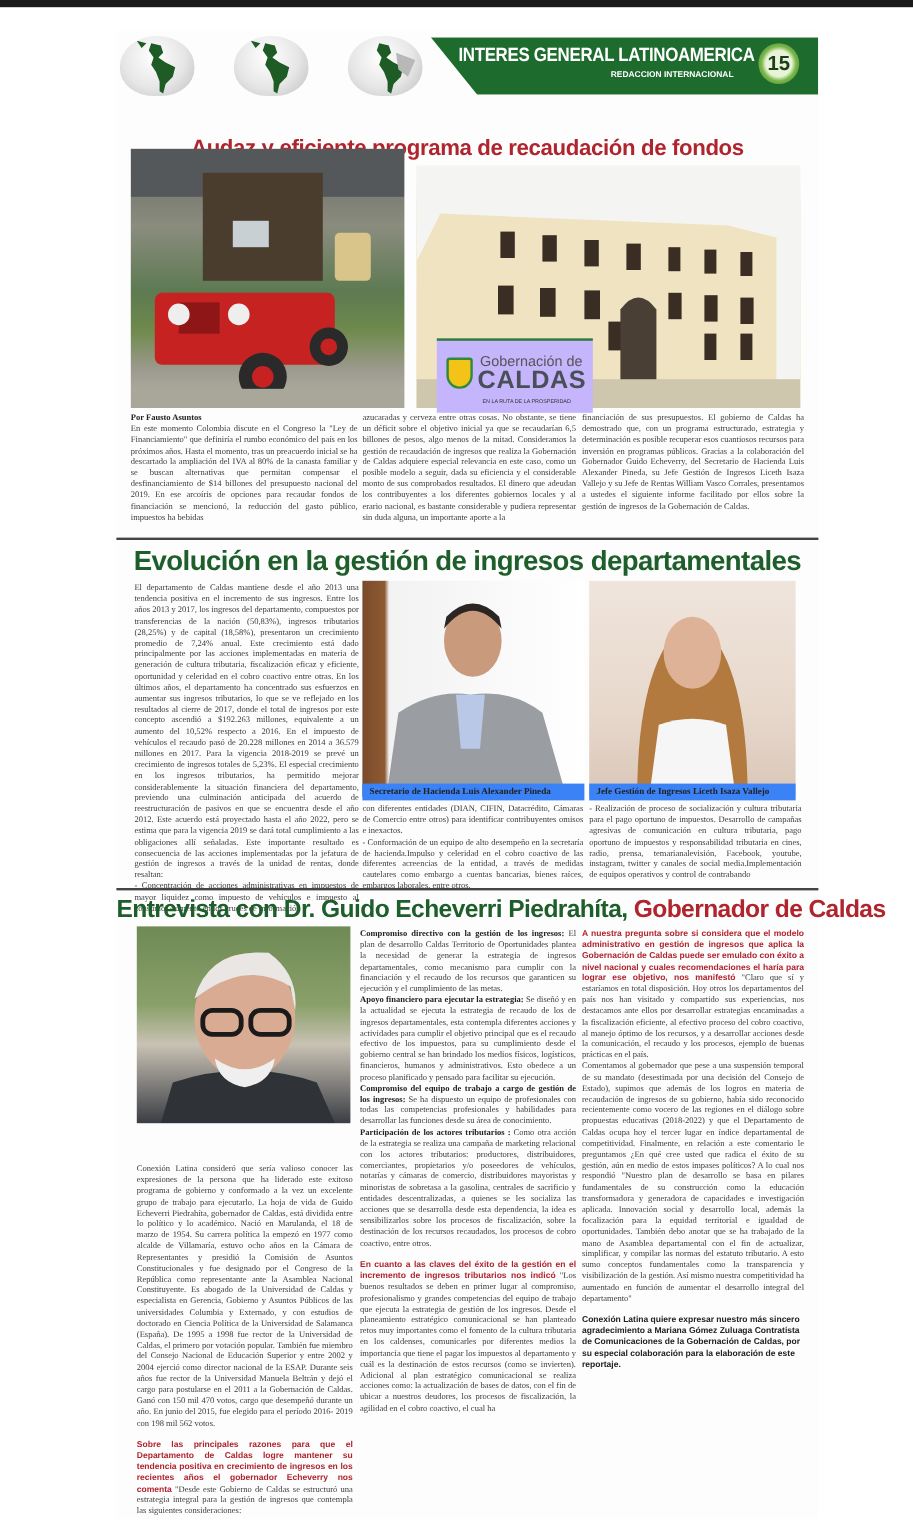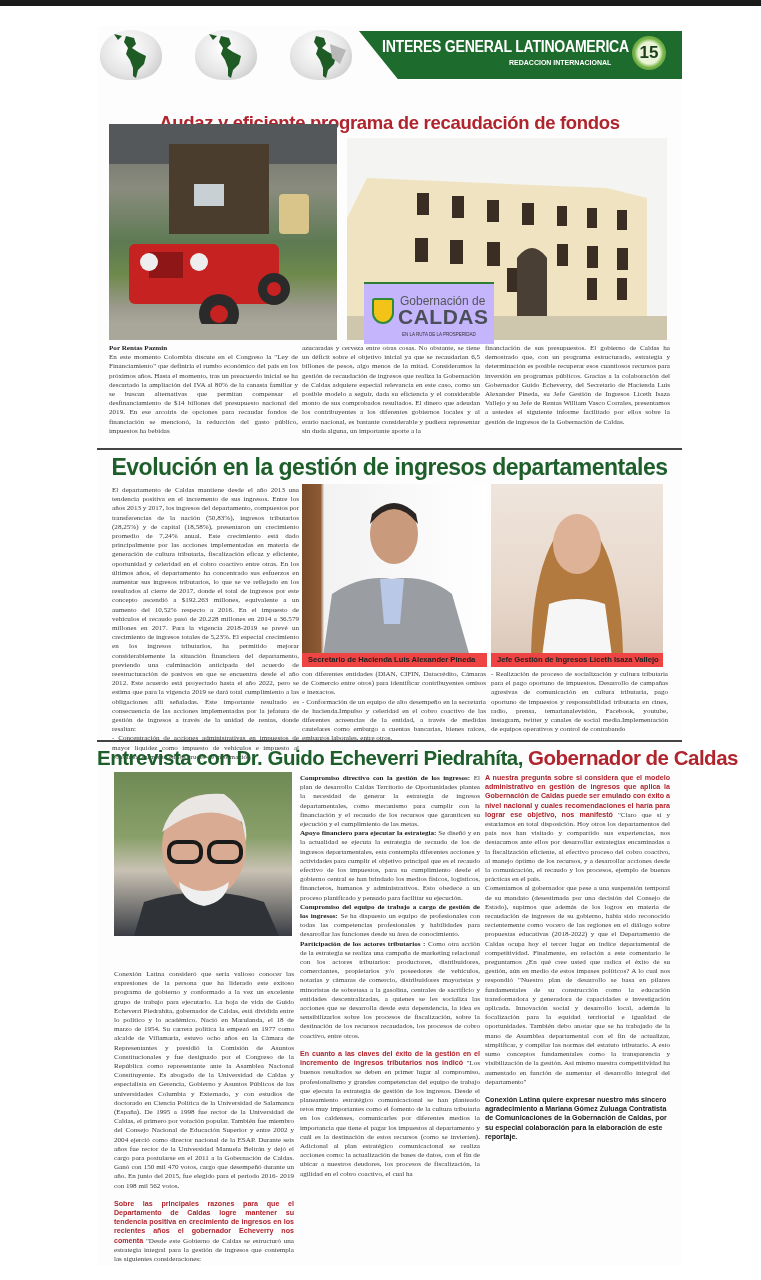--- a/index.html
+++ b/index.html
@@ -47,21 +47,21 @@
   .col .lead { font-weight: bold; color: #222; }
   .col p { margin: 0; }
 
   .rule { position: absolute; left: 0; width: 585px; height: 2px; background: #444; }
 
   .portrait { position: absolute; overflow: hidden; }
   .pineda { left: 205px; top: 458px; width: 185px; height: 180px;
             background: linear-gradient(90deg, #7a4b2a 0%, #8d5a33 10%, #f2f2f2 12%, #ffffff 100%); }
   .isaza { left: 394px; top: 458px; width: 172px; height: 180px;
            background: linear-gradient(180deg, #efe5dc 0%, #e8d8cc 60%, #d9c7b8 100%); }
-  .caption { position: absolute; top: 627px; height: 14px; background: #ef4444; font-family: Liberation Sans, sans-serif;
+  .caption { position: absolute; top: 627px; height: 14px; background: #3b82f6; font-family: Liberation Serif, serif;
              font-weight: bold; font-size: 7.6px; color: #222; line-height: 14px; padding-left: 6px; white-space: nowrap; box-sizing: border-box; }
 
   .guido { left: 17px; top: 746px; width: 178px; height: 164px;
            background: linear-gradient(180deg, #6f8a55 0%, #8aa06a 40%, #c9c2b4 60%, #3a3d44 100%); }
 </style>
 </head>
 <body>
 
 <div class="topbar"></div>
 
@@ -138,21 +138,21 @@
   </div>
 
   <div class="logo-box">
     <div class="logo-shield"></div>
     <div class="logo-line1">Gobernación de</div>
     <div class="logo-line2">CALDAS</div>
     <div class="logo-tag">EN LA RUTA DE LA PROSPERIDAD</div>
   </div>
 
   <div class="col" style="left:12px; top:318px; width:189px;">
-    <p class="byline">Por Rentas Pazmin</p>
+    <p class="byline">Por Fausto Asuntos</p>
     <p>En este momento Colombia discute en el Congreso la "Ley de Financiamiento" que definiría el rumbo económico del país en los próximos años. Hasta el momento, tras un preacuerdo inicial se ha descartado la ampliación del IVA al 80% de la canasta familiar y se buscan alternativas que permitan compensar el desfinanciamiento de $14 billones del presupuesto nacional del 2019. En ese arcoíris de opciones para recaudar fondos de financiación se mencionó, la reducción del gasto público, impuestos ha bebidas</p>
   </div>
   <div class="col" style="left:205px; top:318px; width:178px;">
     <p>azucaradas y cerveza entre otras cosas. No obstante, se tiene un déficit sobre el objetivo inicial ya que se recaudarían 6,5 billones de pesos, algo menos de la mitad. Consideramos la gestión de recaudación de ingresos que realiza la Gobernación de Caldas adquiere especial relevancia en este caso, como un posible modelo a seguir, dada su eficiencia y el considerable monto de sus comprobados resultados. El dinero que adeudan los contribuyentes a los diferentes gobiernos locales y al erario nacional, es bastante considerable y pudiera representar sin duda alguna, un importante aporte a la</p>
   </div>
   <div class="col" style="left:388px; top:318px; width:185px;">
     <p>financiación de sus presupuestos. El gobierno de Caldas ha demostrado que, con un programa estructurado, estrategia y determinación es posible recuperar esos cuantiosos recursos para inversión en programas públicos. Gracias a la colaboración del Gobernador Guido Echeverry, del Secretario de Hacienda Luis Alexander Pineda, su Jefe Gestión de Ingresos Liceth Isaza Vallejo y su Jefe de Rentas William Vasco Corrales, presentamos a ustedes el siguiente informe facilitado por ellos sobre la gestión de ingresos de la Gobernación de Caldas.</p>
   </div>
 
   <div class="rule" style="top:422px;"></div>

